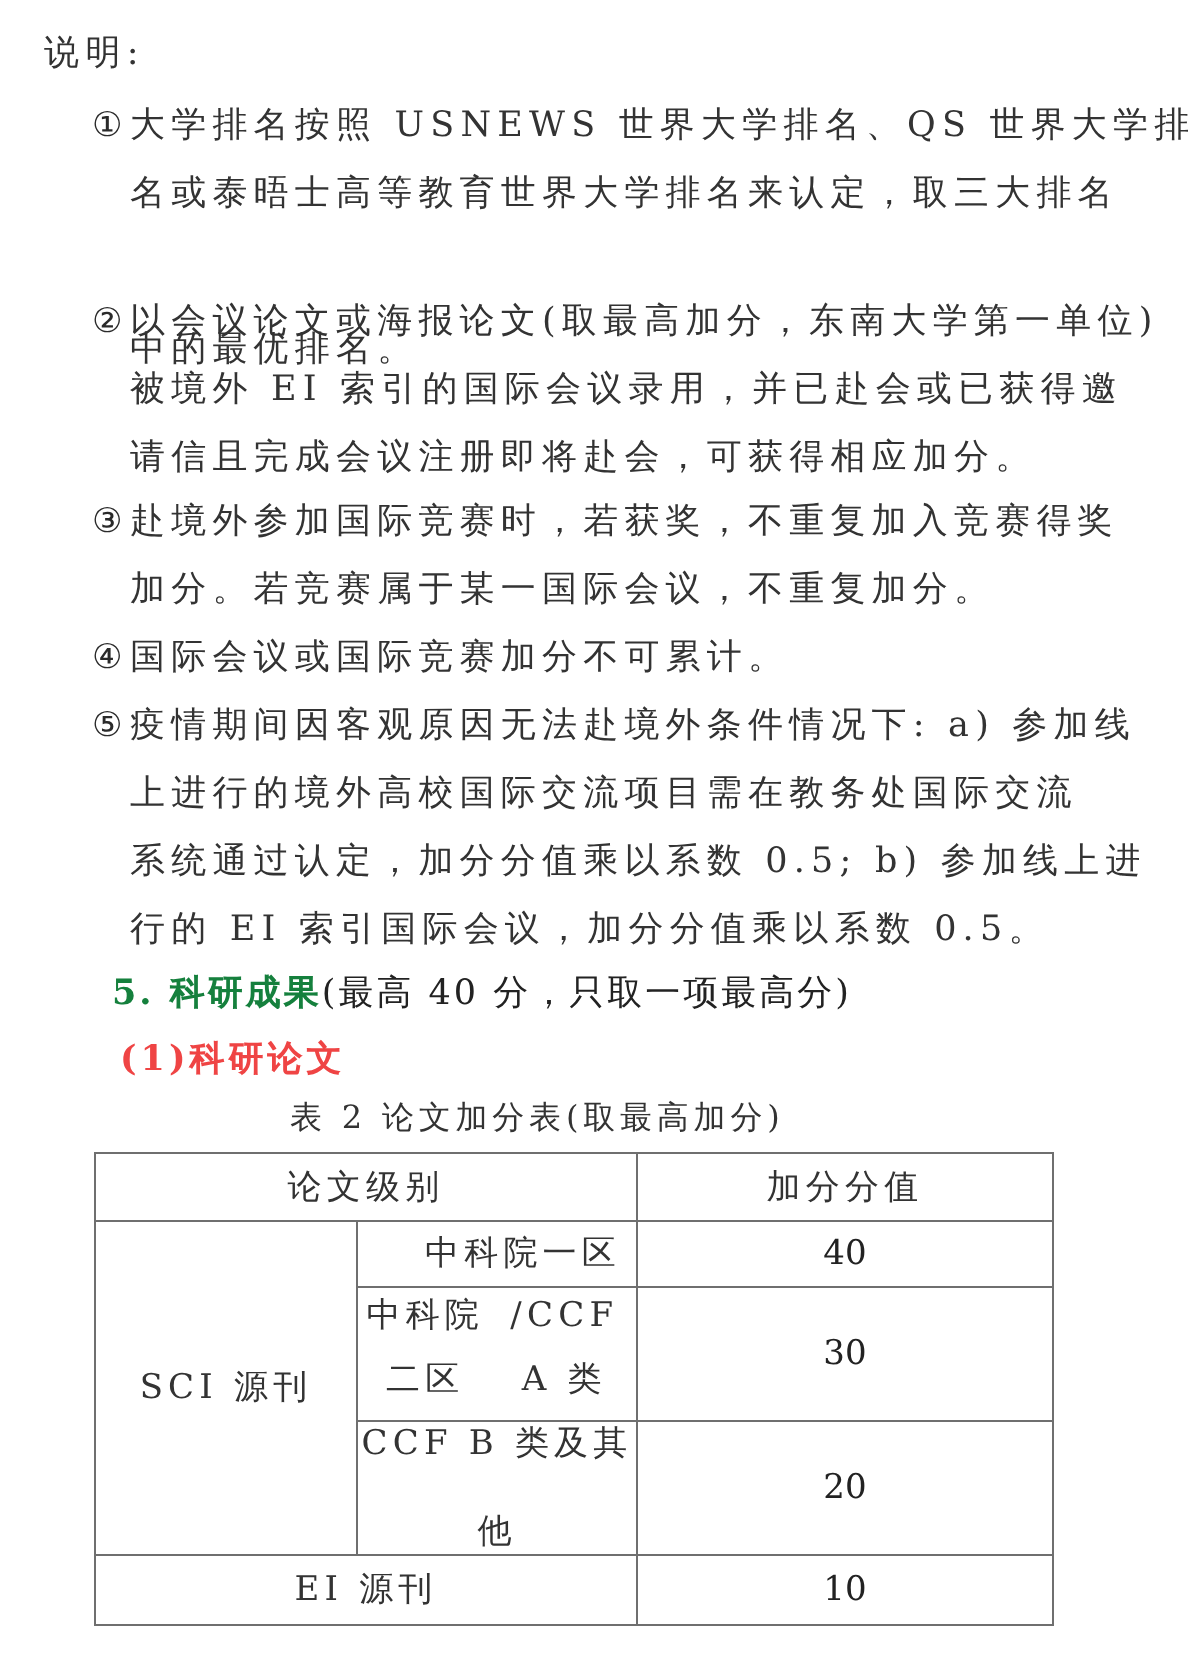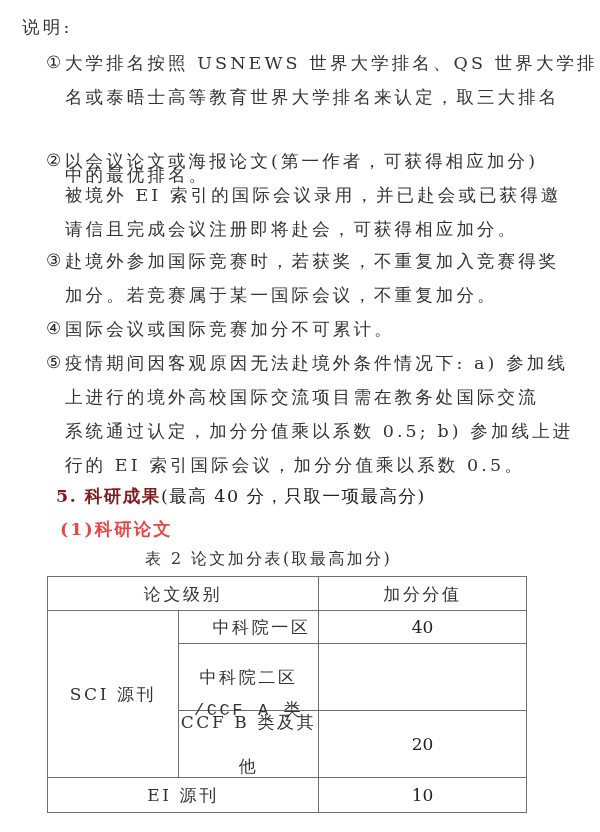--- a/index.html
+++ b/index.html
@@ -52,21 +52,21 @@
     color: #333;
   }
   .sec-title {
     position: absolute;
     left: 56px; top: 484px;
     font-size: 17.5px;
     letter-spacing: 1.5px;
     white-space: nowrap;
     color: #222;
   }
-  .sec-title .bold { font-weight: bold; color: #7f1d1d; }
+  .sec-title .bold { font-weight: bold; color: #15803d; }
   .sub-title {
     position: absolute;
     left: 60px; top: 517px;
     font-size: 17.5px;
     font-weight: bold;
     letter-spacing: 2px;
     white-space: nowrap;
     color: #ef4444;
   }
   .caption {
@@ -112,21 +112,21 @@
 
   <div class="item" style="top:52px;">
     <span class="num" style="top:0;">①</span>
     <span class="txt-line" style="top:0;">大学排名按照 USNEWS 世界大学排名、QS 世界大学排</span>
     <span class="txt-line" style="top:34px;">名或泰晤士高等教育世界大学排名来认定，取三大排名</span>
     <span class="txt-line" style="top:68px;margin-top:44px;">中的最优排名。</span>
   </div>
 
   <div class="item" style="top:150px;">
     <span class="num" style="top:0;">②</span>
-    <span class="txt-line" style="top:0;">以会议论文或海报论文(第一作者，可获得相应加分)</span>
+    <span class="txt-line" style="top:0;">以会议论文或海报论文(取最高加分，东南大学第一单位)</span>
     <span class="txt-line" style="top:34px;">被境外 EI 索引的国际会议录用，并已赴会或已获得邀</span>
     <span class="txt-line" style="top:68px;">请信且完成会议注册即将赴会，可获得相应加分。</span>
   </div>
 
   <div class="item" style="top:250px;">
     <span class="num" style="top:0;">③</span>
     <span class="txt-line" style="top:0;">赴境外参加国际竞赛时，若获奖，不重复加入竞赛得奖</span>
     <span class="txt-line" style="top:34px;">加分。若竞赛属于某一国际会议，不重复加分。</span>
   </div>
 
@@ -164,24 +164,27 @@
     <div class="cell" style="left:0; top:0; width:270px; height:33px;">论文级别</div>
     <div class="cell" style="left:271px; top:0; width:207px; height:33px;">加分分值</div>
 
     <div class="cell" style="left:0; top:34px; width:130px; height:166px;">SCI 源刊</div>
 
     <div class="cell" style="left:144px; top:34px; width:139px; height:32px;">中科院一区</div>
     <div class="cell" style="left:271px; top:34px; width:207px; height:32px;">
         <span class="num-val">40</span>
       </div>
 
-    <div class="cell" style="left:131px; top:85px; width:139px; height:66px; flex-direction:column;font-family:Liberation Mono, monospace;">
+    <div class="cell" style="left:131px; top:64px; width:139px; height:66px; flex-direction:row;">
       <div>中科院二区</div>
       <div>/CCF A 类</div>
     </div>
+    <div class="cell" style="left:271px; top:67px; width:207px; height:66px;">
+        <span class="num-val">30</span>
+      </div>
 
     <div class="cell" style="left:131px; top:134px; width:139px; height:66px; flex-direction:column;gap:12px;">
       <div>CCF B 类及其</div>
       <div>他</div>
     </div>
     <div class="cell" style="left:271px; top:134px; width:207px; height:66px;">
         <span class="num-val">20</span>
       </div>
 
     <div class="cell" style="left:0; top:201px; width:270px; height:34px;">EI 源刊</div>

